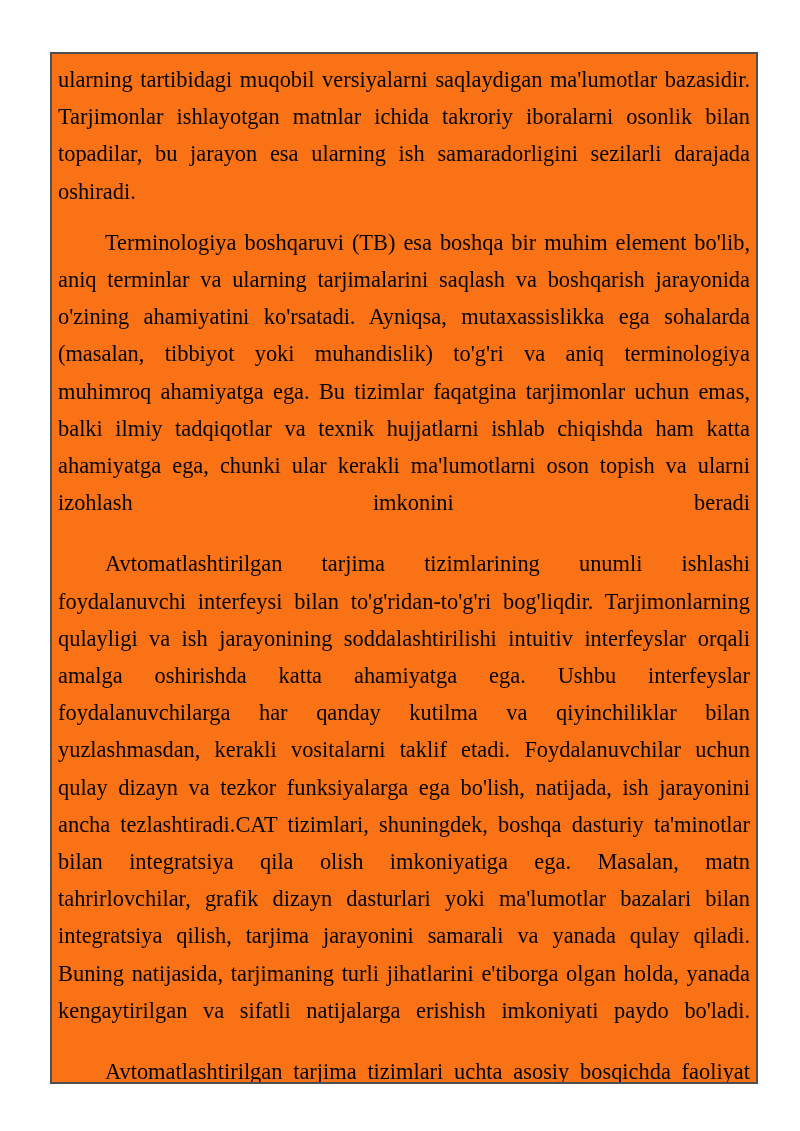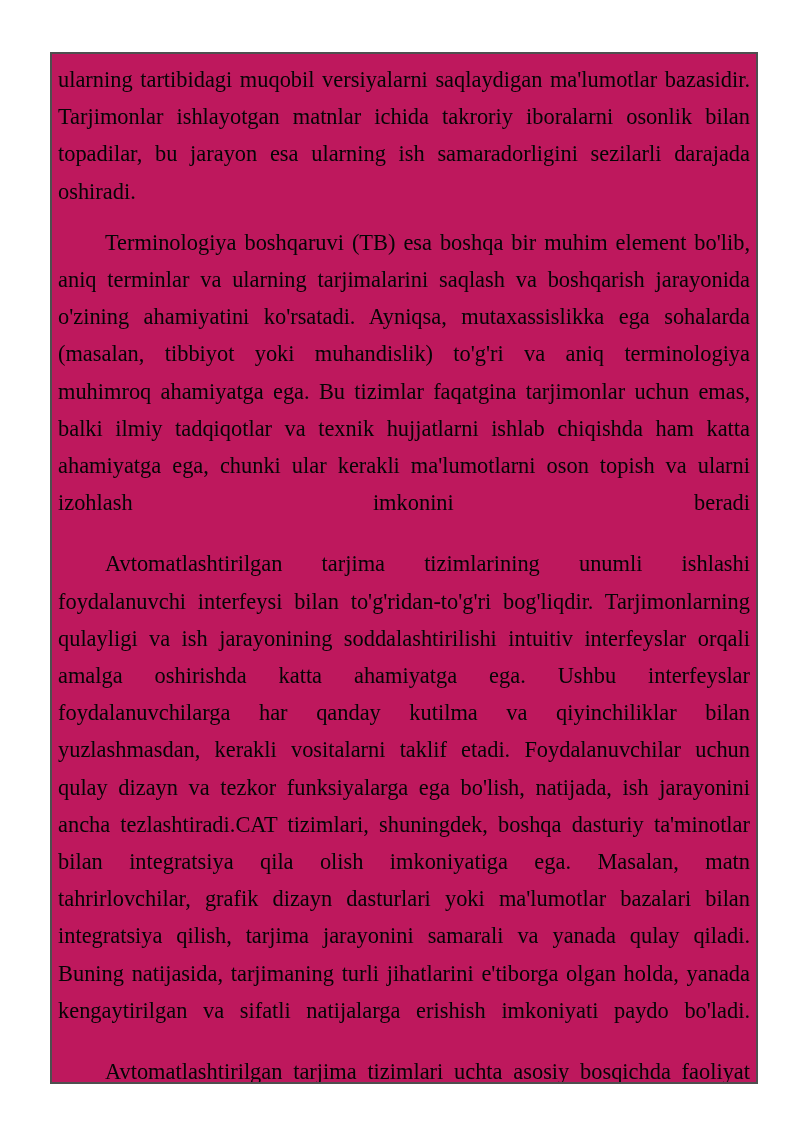--- a/index.html
+++ b/index.html
@@ -15,21 +15,21 @@
     overflow: hidden;
   }
   .text-frame {
     position: absolute;
     left: 50px;
     top: 52px;
     width: 708px;
     height: 1032px;
     box-sizing: border-box;
     border: 2px solid #4f4f4f;
-    background: #be185d;
+    background: #f97316;
     padding: 7px 6px 0 6px;
     overflow: hidden;
   }
   .para {
     margin: 0;
     font-size: 22.4px;
     line-height: 37.2px;
     color: #050505;
     text-align: justify;
     word-spacing: 1px;

